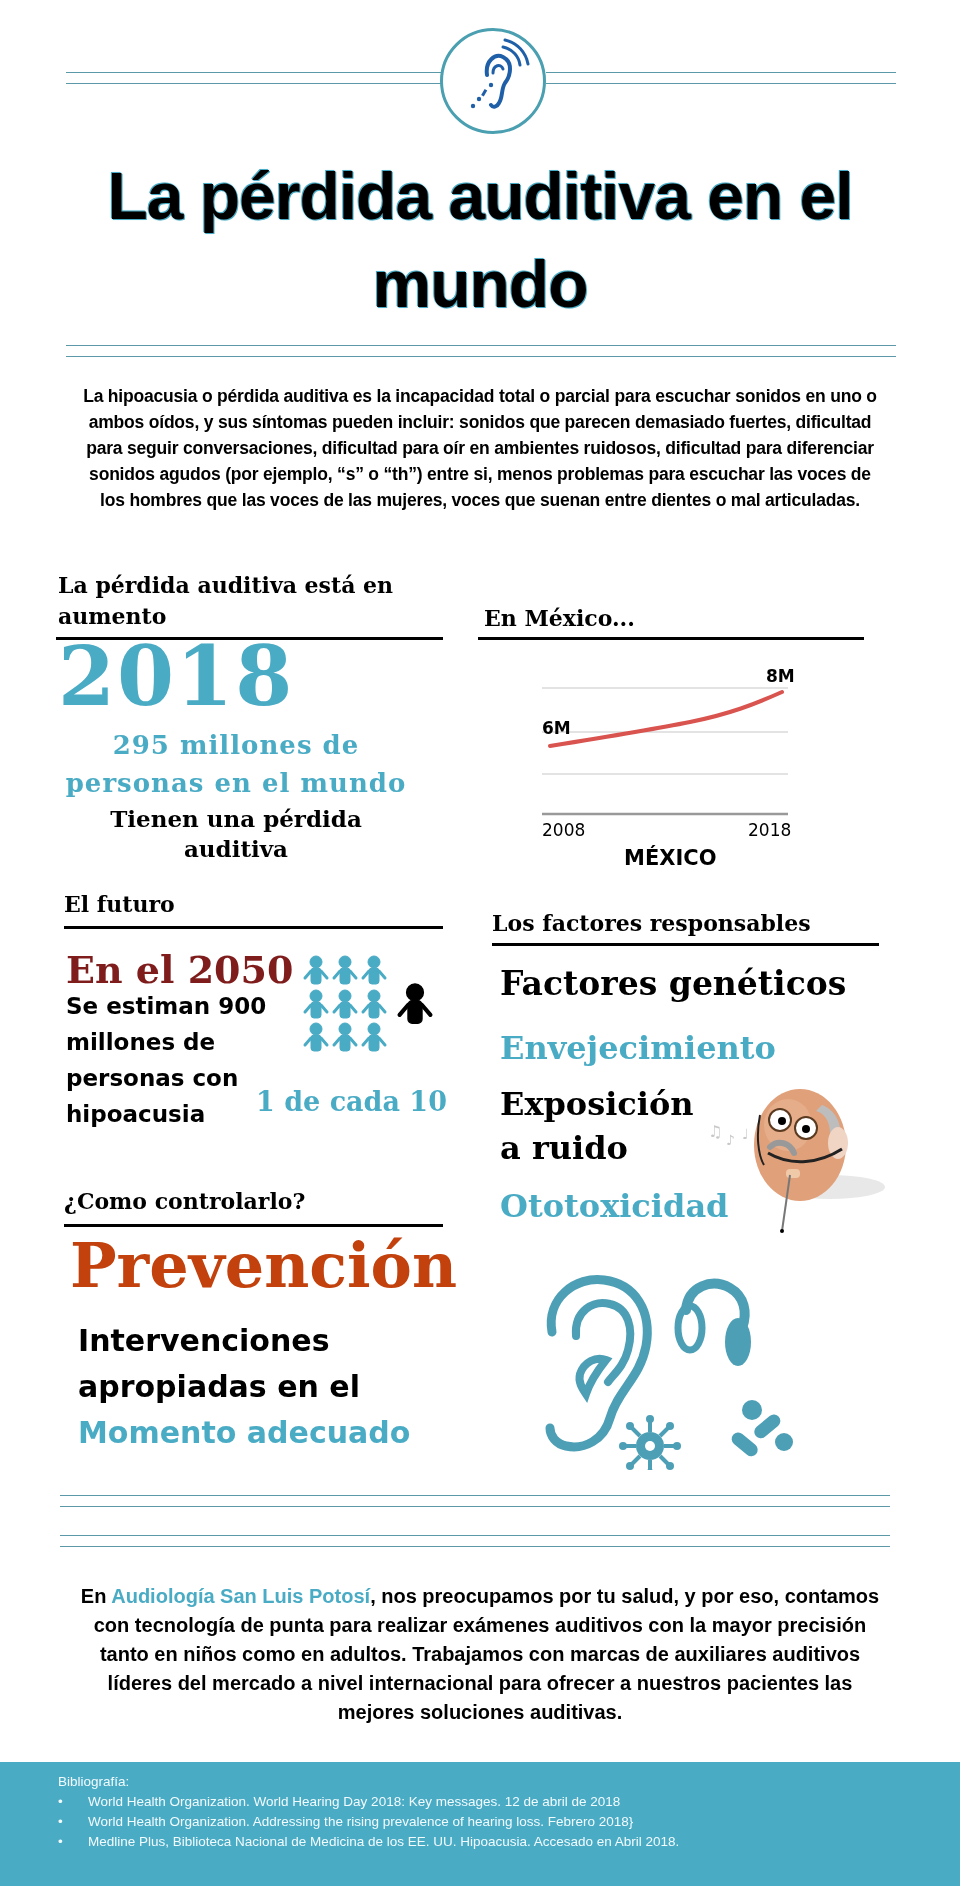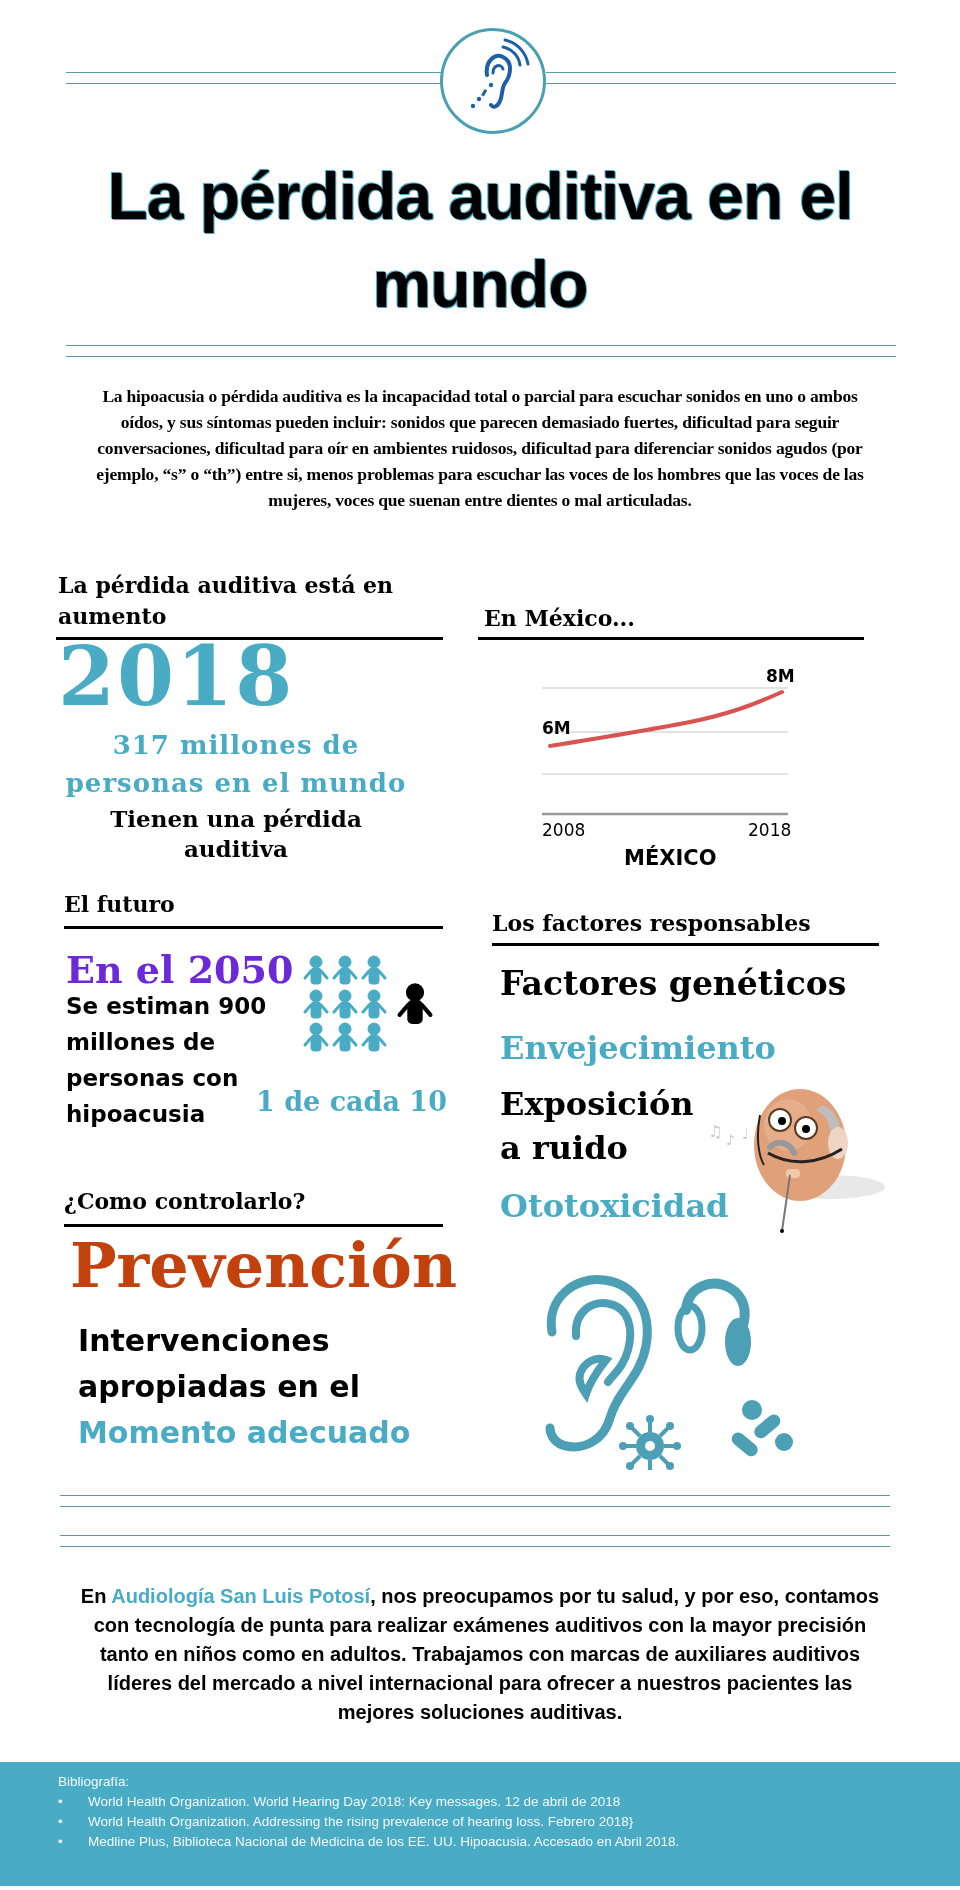--- a/index.html
+++ b/index.html
@@ -18,34 +18,34 @@
     #title {
       left: 40px; top: 152px; width: 880px; text-align: center;
       font-family: "Liberation Sans", sans-serif; font-weight: bold;
       font-size: 66px; line-height: 88px; letter-spacing: -1px;
       text-shadow: 0 0 2px #4aabc5, 1px 1px 0 #4aabc5, -1px -1px 0 #4aabc5;
       transform: scaleX(1.0);
     }
 
     #intro {
       left: 80px; top: 383px; width: 800px; text-align: center;
-      font-family: Liberation Serif, serif; font-weight: bold;
+      font-family: Liberation Sans, sans-serif; font-weight: bold;
       font-size: 17.5px; line-height: 26px; letter-spacing: -0.2px;
     }
 
     .sec-title { position: absolute; font-family: "DejaVu Serif", serif; font-weight: bold; font-size: 22px; line-height: 31px; }
     .sec-rule { position: absolute; height: 3px; background: #000; }
 
     #big2018 { left: 58px; top: 628px; font-family: "DejaVu Serif", serif; font-weight: bold; font-size: 82px; line-height: 96px; color: #4aabc5; letter-spacing: 2px; }
     #millones { left: 56px; top: 726px; width: 360px; text-align: center; font-family: "DejaVu Serif", serif; font-weight: bold; font-size: 26px; line-height: 38px; color: #4aabc5; letter-spacing: 1px; }
     #tienen { left: 56px; top: 804px; width: 360px; text-align: center; font-family: "DejaVu Serif", serif; font-weight: bold; font-size: 23px; line-height: 30px; }
 
     #chart { left: 530px; top: 660px; width: 320px; height: 220px; }
 
-    #en2050 { left: 66px; top: 948px; font-family: "DejaVu Serif", serif; font-weight: bold; font-size: 38px; line-height: 44px; color: #6d28d9; }
+    #en2050 { left: 66px; top: 948px; font-family: "DejaVu Serif", serif; font-weight: bold; font-size: 38px; line-height: 44px; color: #7f1d1d; }
     #estiman { left: 66px; top: 988px; width: 220px; font-family: "DejaVu Sans", sans-serif; font-weight: bold; font-size: 23px; line-height: 36px; }
     #ratio { left: 256px; top: 1085px; font-family: "DejaVu Serif", serif; font-weight: bold; font-size: 27px; line-height: 34px; color: #4aabc5; }
     #people { left: 300px; top: 955px; width: 140px; height: 120px; }
 
     .factor { position: absolute; left: 500px; font-family: "DejaVu Serif", serif; font-weight: bold; }
     #egg { left: 700px; top: 1075px; width: 200px; height: 160px; }
 
     #prevencion { left: 70px; top: 1228px; font-family: "DejaVu Serif", serif; font-weight: bold; font-size: 62px; line-height: 76px; color: #c2410c; }
     #interv { left: 78px; top: 1318px; width: 380px; font-family: "DejaVu Sans", sans-serif; font-weight: bold; font-size: 30px; line-height: 46px; }
 
@@ -95,21 +95,21 @@
 
 <div id="intro" class="abs">La hipoacusia o pérdida auditiva es la incapacidad total o parcial para escuchar sonidos en uno o ambos oídos, y sus síntomas pueden incluir: sonidos que parecen demasiado fuertes, dificultad para seguir conversaciones, dificultad para oír en ambientes ruidosos, dificultad para diferenciar sonidos agudos (por ejemplo, “s” o “th”) entre si, menos problemas para escuchar las voces de los hombres que las voces de las mujeres, voces que suenan entre dientes o mal articuladas.</div>
 
 <div class="sec-title" style="left:58px; top:570px;">
   <div>La pérdida auditiva está en</div>
   <div>aumento</div>
 </div>
 <div class="sec-rule" style="left:56px; top:637px; width:387px;"></div>
 <div id="big2018" class="abs">2018</div>
 <div id="millones" class="abs">
-  <div>317 millones de</div>
+  <div>295 millones de</div>
   <div>personas en el mundo</div>
 </div>
 <div id="tienen" class="abs">Tienen una pérdida auditiva</div>
 
 <div class="sec-title" style="left:484px; top:603px;">En México...</div>
 <div class="sec-rule" style="left:478px; top:637px; width:386px;"></div>
 
 <div id="chart" class="abs">
   <svg width="320" height="220" viewBox="0 0 320 220">
     <g stroke="#c8c8c8" stroke-width="1.2">

